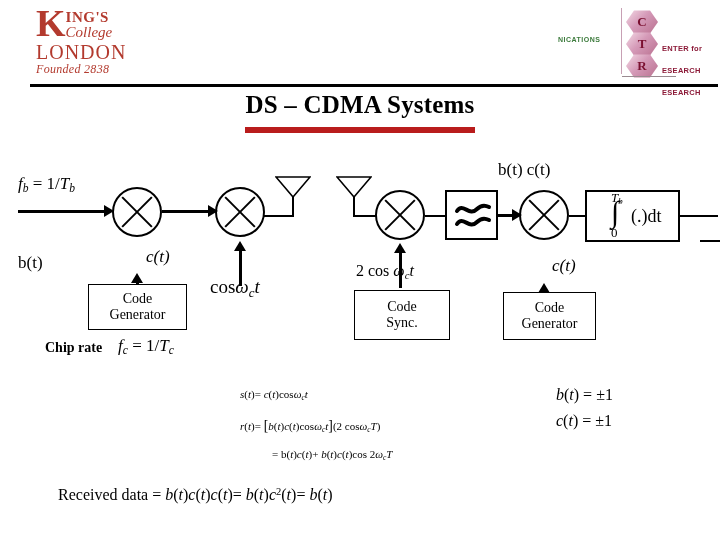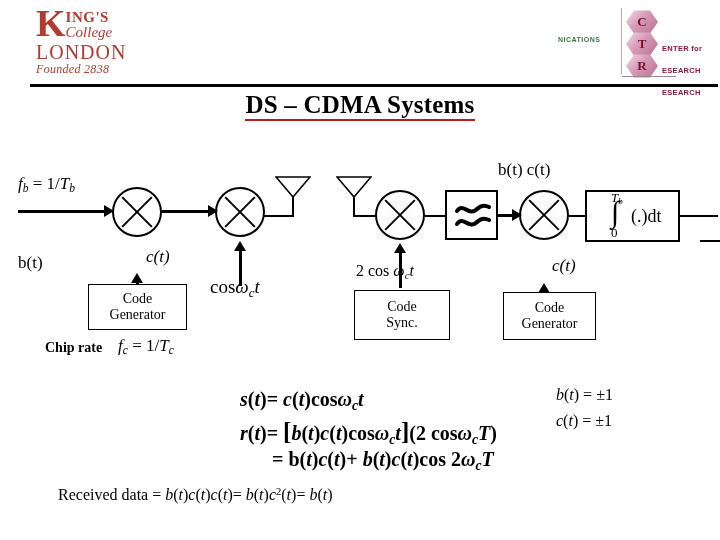--- a/index.html
+++ b/index.html
@@ -140,22 +140,22 @@
   #page-title {
     left: 0; top: 91px;
     width: 720px;
     text-align: center;
     font-size: 25px;
     font-weight: bold;
     font-family: "Liberation Serif", serif;
     letter-spacing: 0.2px;
   }
   #page-title span.ul {
-    border-bottom: 2px solid #b91c1c;
-    padding-bottom: 1px;
+    border-bottom: 6px solid #b91c1c;
+    padding-bottom: 9px;
   }
 
   
   .wire {
     background: #000;
   }
   .wire-h { height: 3px; }
   .wire-h-thin { height: 2px; }
   .wire-v { width: 3px; }
   .wire-v-thin { width: 2px; }
@@ -226,21 +226,21 @@
   }
   .sup {
     font-size: 0.66em;
     vertical-align: 0.48em;
   }
   .big { font-size: 17px; }
   .sm  { font-size: 13px; }
 
   
   .eq-label { font-size: 15px; }
-  .eq-body { font-size: 20px; font-weight: bold; }
+  .eq-body { font-size: 11px; }
 
   .lpf-sym {
     position: absolute;
     left: 0; top: 0;
     width: 100%; height: 100%;
   }
 </style>
 </head>
 <body>
 

